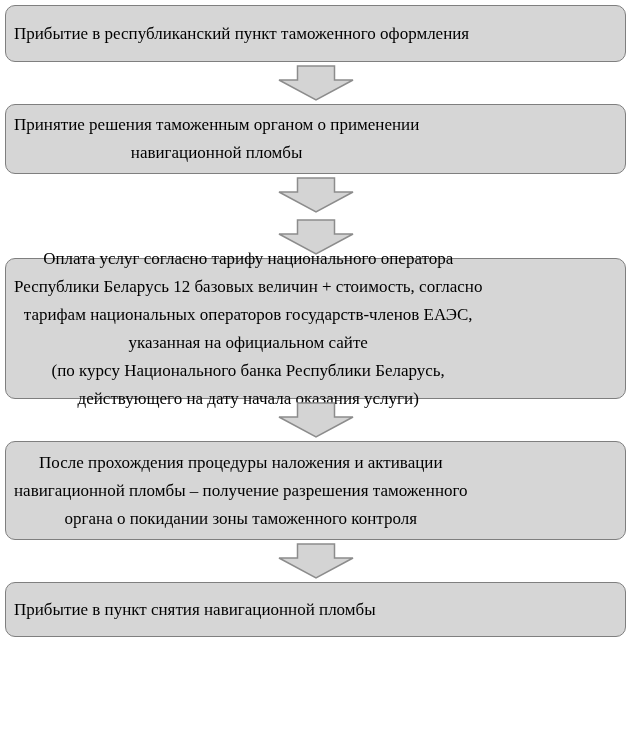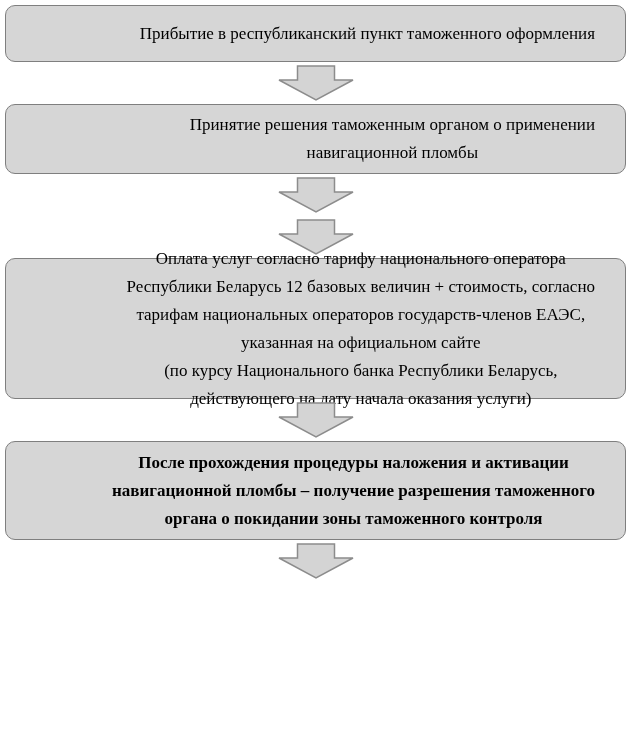--- a/index.html
+++ b/index.html
@@ -21,34 +21,34 @@
   .flowchart{
     width:631px; height:741px;
     padding:5px 5px 0 5px;
     display:flex; flex-direction:column; align-items:stretch;
   }
   .box{
     width:621px;
     background:var(--box-fill);
     border:1.5px solid var(--box-border);
     border-radius:10px;
-    display:flex; align-items:center; justify-content:flex-end;
-    padding:2px 30px;
+    display:flex; align-items:center; justify-content:flex-start;
+    padding:2px 8px;
     flex:0 0 auto;
   }
   .box-text{
     font-size:17px;
     line-height:28px;
     text-align:center;
     white-space:pre-line;
   }
   .h-1line{ height:57px; }
   .h-2line{ height:70px; }
   .h-6line{ height:141px; }
-  .h-3line{ height:99px;font-weight:bold; }
+  .h-3line{ height:99px; }
   .h-last{  height:55px; }
   .arrow-wrap{
     height:42px;
     flex:0 0 auto;
     display:flex; align-items:center; justify-content:center;
   }
   .arrow-svg{ display:block; }
   .arrow-path{
     fill:var(--arrow-fill);
     stroke:var(--arrow-border);
@@ -109,14 +109,17 @@
 навигационной пломбы – получение разрешения таможенного
 органа о покидании зоны таможенного контроля</div>
   </div>
 
   <div class="arrow-wrap">
     <svg class="arrow-svg" width="76" height="36" viewBox="0 0 76 36">
       <path class="arrow-path" d="M19.5 1 L56.5 1 L56.5 15 L75 15 L38 35 L1 15 L19.5 15 Z"></path>
     </svg>
   </div>
 
+  <div class="box h-last">
+    <div class="box-text">Прибытие в пункт снятия навигационной пломбы</div>
+  </div>
 
 </div>
 
 </body></html>

